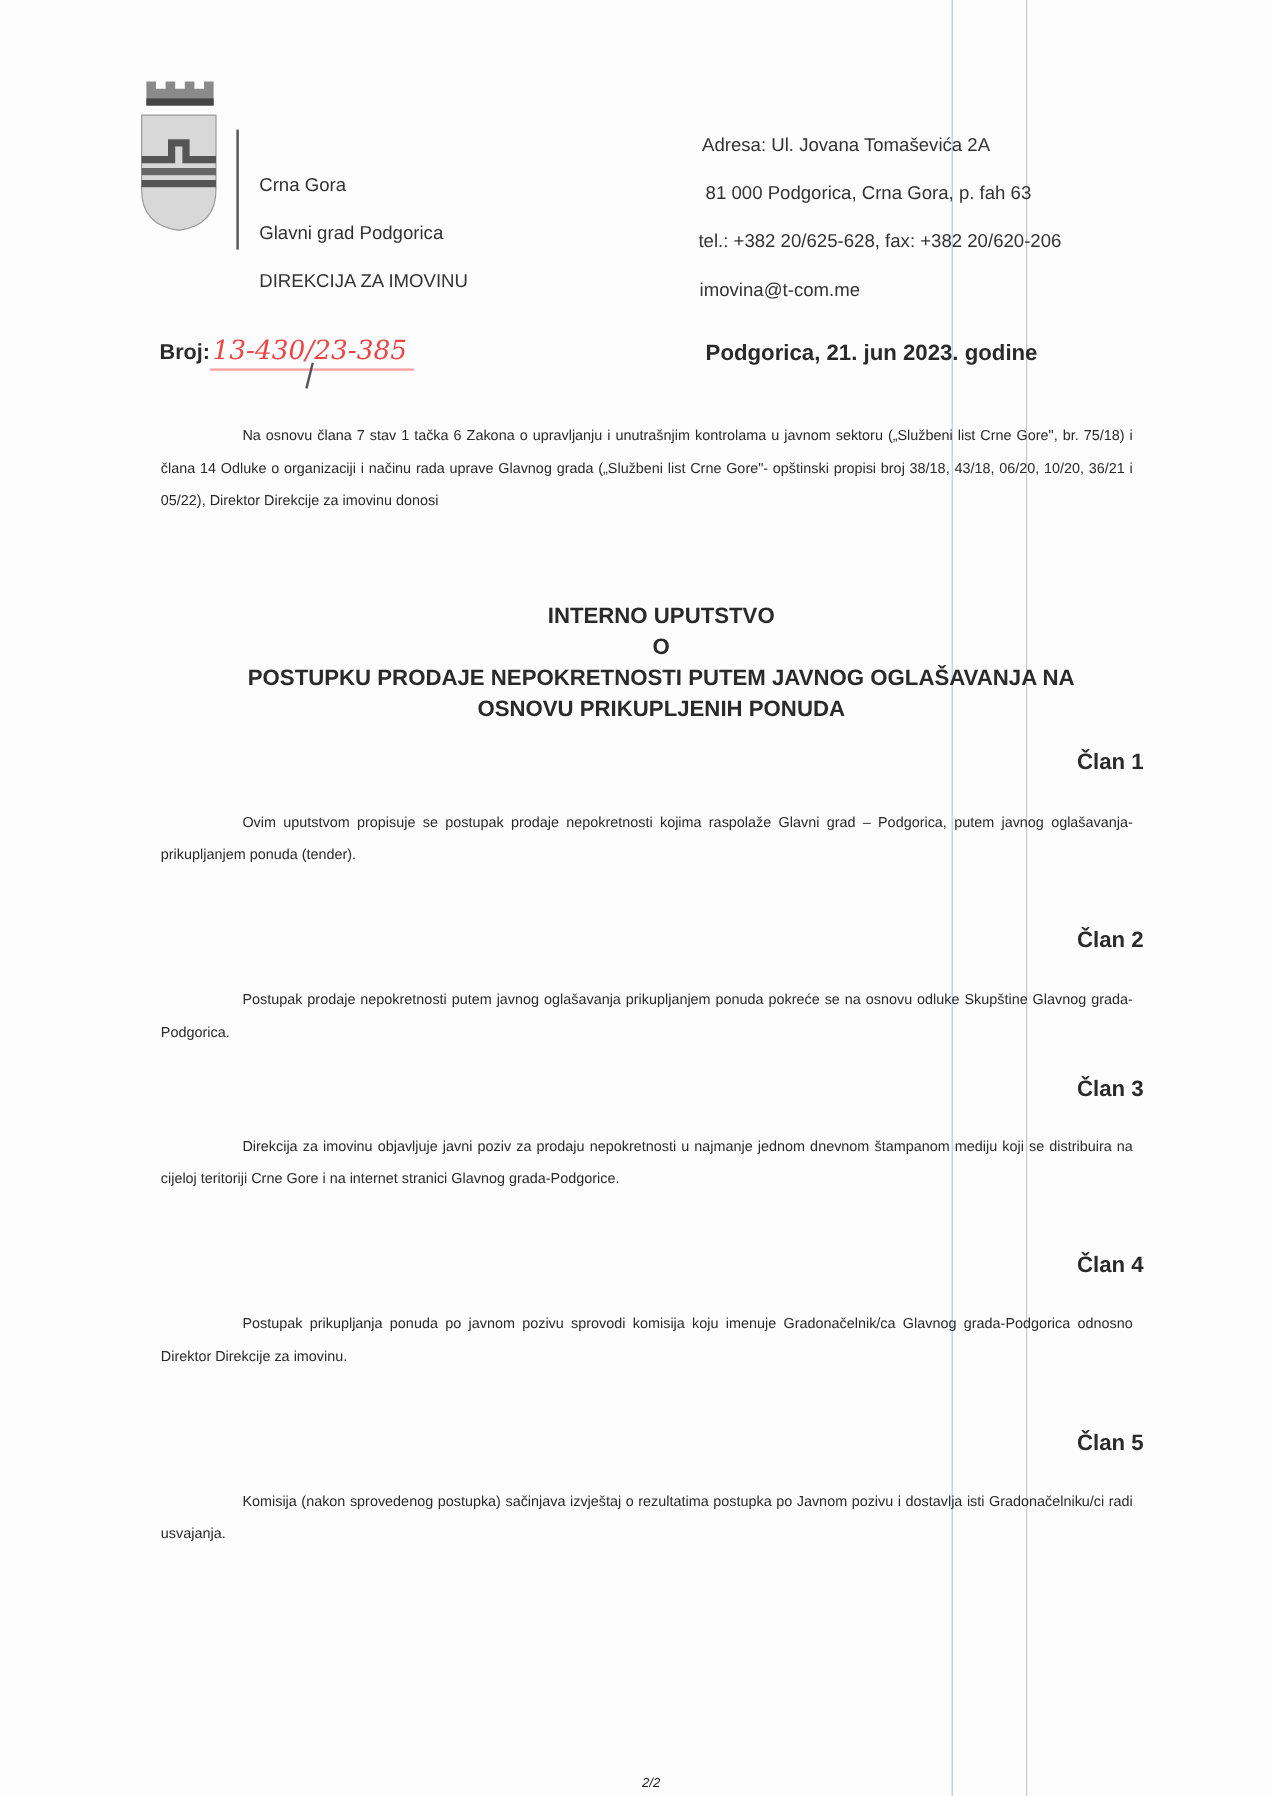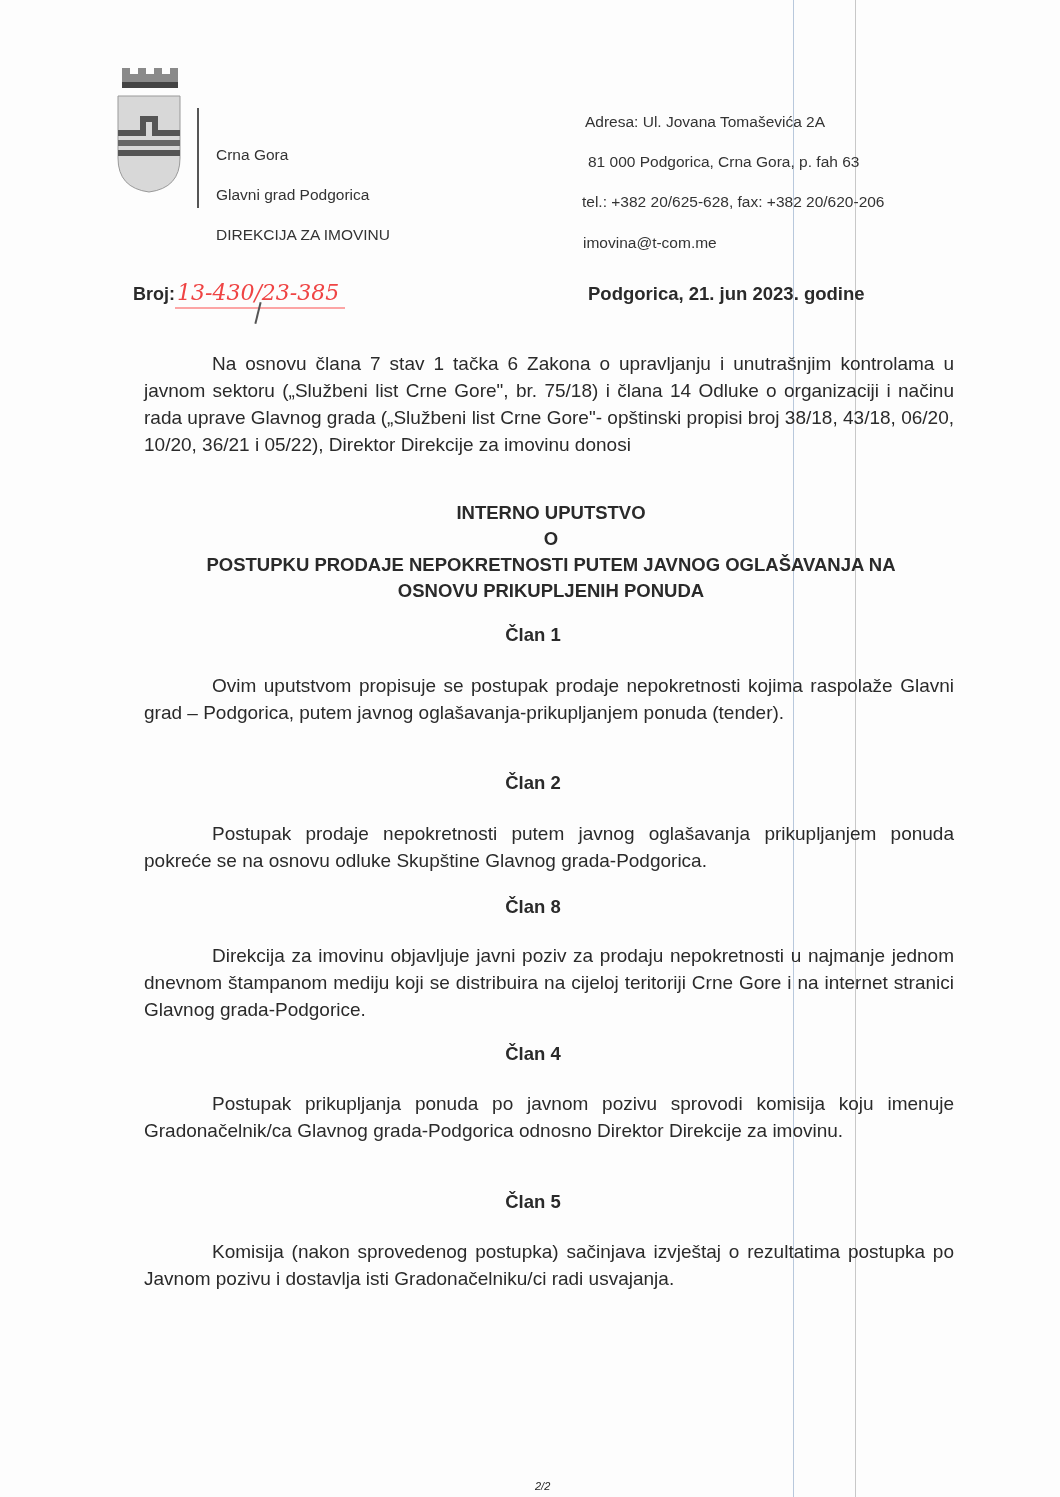--- a/index.html
+++ b/index.html
@@ -10,24 +10,24 @@
   .vline.b { left:855px; background:#c8c8c8; }
   .crest { position:absolute; left:112px; top:66px; width:74px; height:128px; }
   .hdr-sep { position:absolute; left:197px; top:108px; width:2px; height:100px; background:#555; }
   .left-hdr { position:absolute; left:216px; font-size:15.5px; color:#333;margin-top:33px; }
   .right-hdr { position:absolute; font-size:15.5px; color:#333; }
   .broj { position:absolute; left:133px; top:280px; font-size:18px; font-weight:bold; }
   .broj .hand { font-family:"DejaVu Serif", serif; font-style:italic; font-weight:normal; color:#ef4444;
                 font-size:22px; border-bottom:2px solid #fca5a5; padding:0 6px 2px 2px; }
   .slash { position:absolute; left:257px; top:302px; width:2px; height:22px; background:#555; transform:rotate(14deg); }
   .date { position:absolute; left:588px; top:283px; font-size:18.5px; font-weight:bold; }
-  .para { position:absolute; left:144px; width:810px; font-size:19px; line-height:27px; text-align:justify; }
+  .para { position:absolute; left:134px; width:810px; font-size:12px; line-height:27px; text-align:justify; }
   .para .ind { display:inline-block; width:68px; }
   .title { position:absolute; left:116px; width:870px; text-align:center; font-weight:bold; font-size:18.5px; line-height:26px; }
-  .clan { position:absolute; left:128px; width:810px; text-align:center; font-weight:bold; font-size:18.5px; }
+  .clan { position:absolute; left:143px; width:810px; text-align:right; font-weight:bold; font-size:18.5px; }
   .pagenum { position:absolute; left:535px; top:1480px; font-size:11px; font-style:italic; color:#222; }
 </style>
 </head>
 <body>
 
 <div class="vline a"></div>
 <div class="vline b"></div>
 
 <svg class="crest" viewBox="0 0 74 128">
   <path d="M10 2 L18 2 L18 8 L26 8 L26 2 L34 2 L34 8 L42 8 L42 2 L50 2 L50 8 L58 8 L58 2 L66 2 L66 22 L10 22 Z" fill="#8a8a8a"></path>
@@ -60,21 +60,21 @@
 <div class="title" style="top:526px">O</div>
 <div class="title" style="top:552px">POSTUPKU PRODAJE NEPOKRETNOSTI PUTEM JAVNOG OGLAŠAVANJA NA</div>
 <div class="title" style="top:578px">OSNOVU PRIKUPLJENIH PONUDA</div>
 
 <div class="clan" style="top:624px">Član 1</div>
 <div class="para" style="top:672px"><span class="ind"></span><span>Ovim uputstvom propisuje se postupak prodaje nepokretnosti kojima raspolaže Glavni grad – Podgorica, putem javnog oglašavanja-prikupljanjem ponuda (tender).</span></div>
 
 <div class="clan" style="top:772px">Član 2</div>
 <div class="para" style="top:820px"><span class="ind"></span><span>Postupak prodaje nepokretnosti putem javnog oglašavanja prikupljanjem ponuda pokreće se na osnovu odluke Skupštine Glavnog grada-Podgorica.</span></div>
 
-<div class="clan" style="top:896px">Član 8</div>
+<div class="clan" style="top:896px">Član 3</div>
 <div class="para" style="top:942px"><span class="ind"></span><span>Direkcija za imovinu objavljuje javni poziv za prodaju nepokretnosti u najmanje jednom dnevnom štampanom mediju koji se distribuira na cijeloj teritoriji Crne Gore i na internet stranici Glavnog grada-Podgorice.</span></div>
 
 <div class="clan" style="top:1043px">Član 4</div>
 <div class="para" style="top:1090px"><span class="ind"></span><span>Postupak prikupljanja ponuda po javnom pozivu sprovodi komisija koju imenuje Gradonačelnik/ca Glavnog grada-Podgorica odnosno Direktor Direkcije za imovinu.</span></div>
 
 <div class="clan" style="top:1191px">Član 5</div>
 <div class="para" style="top:1238px"><span class="ind"></span><span>Komisija (nakon sprovedenog postupka) sačinjava izvještaj o rezultatima postupka po Javnom pozivu i dostavlja isti Gradonačelniku/ci radi usvajanja.</span></div>
 
 <div class="pagenum">2/2</div>
 

